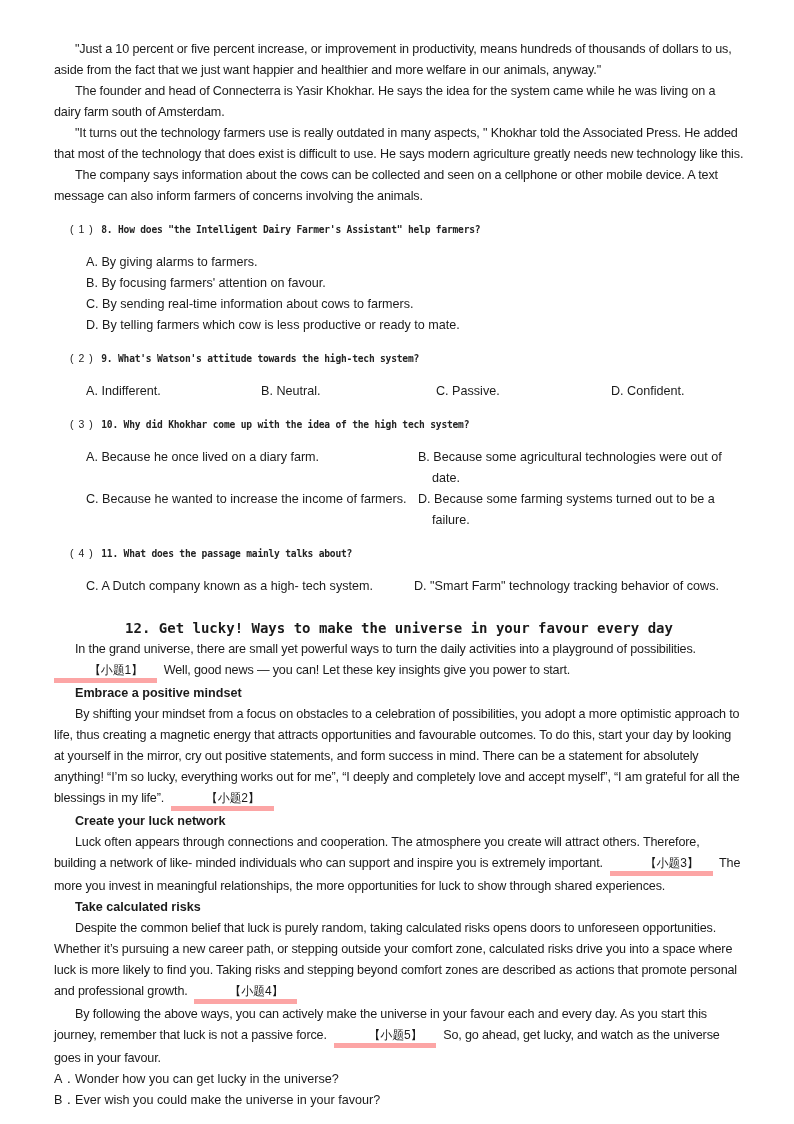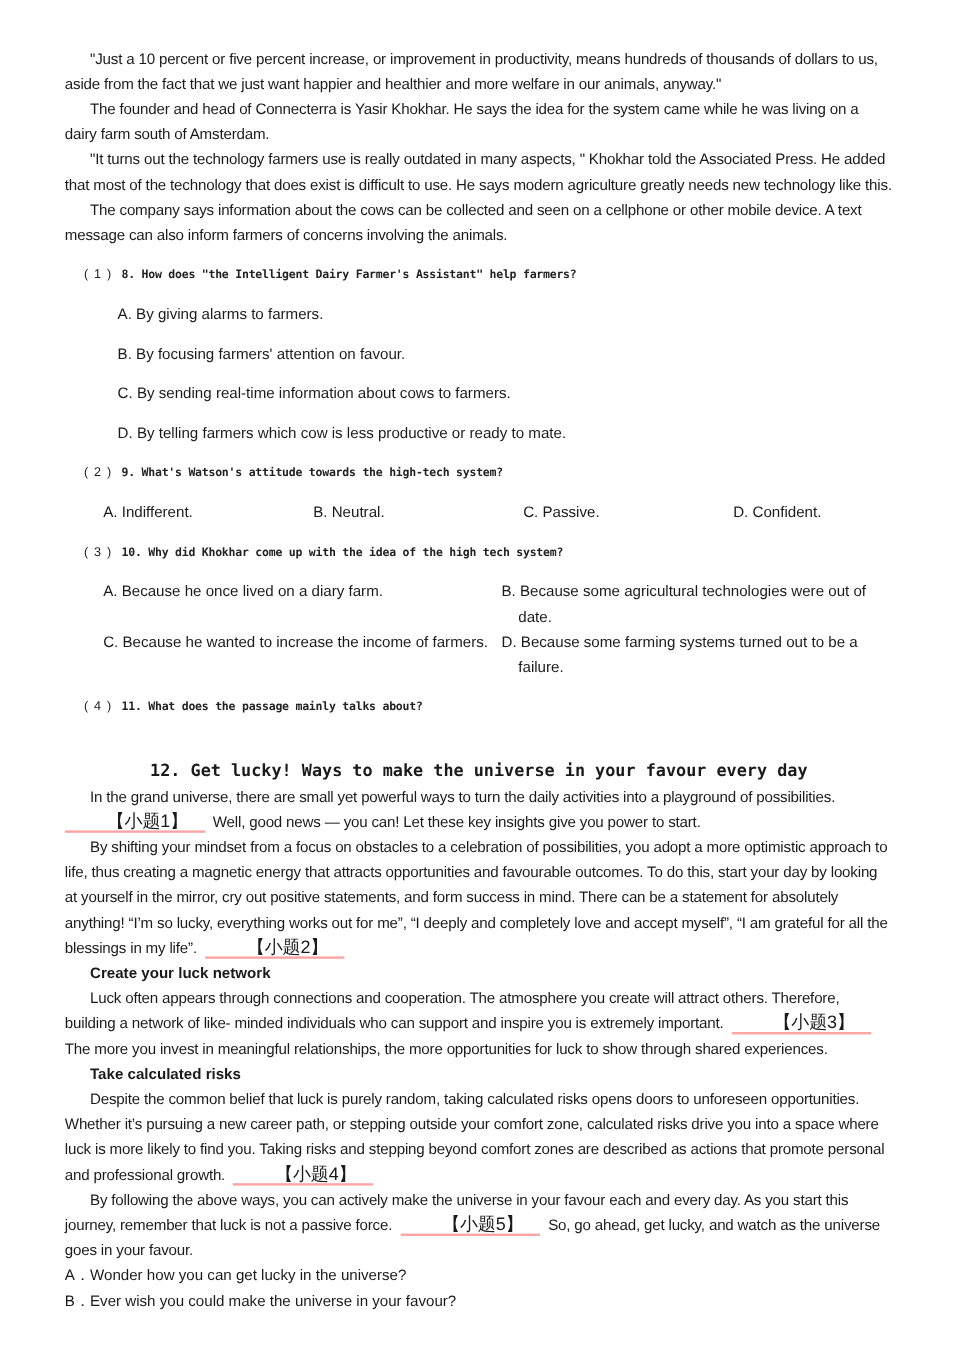--- a/index.html
+++ b/index.html
@@ -11,35 +11,35 @@
   .page { position: absolute; left: 54px; top: 39px; width: 690px; }
   .p { line-height: 21px; margin: 0; letter-spacing: -0.15px; }
   .indent { text-indent: 21px; }
   .qline {
     font-family: "DejaVu Sans Mono", "Liberation Mono", monospace;
     font-size: 9.6px; font-weight: bold; line-height: 12px; margin: 16px; color: #222;
     letter-spacing: -0.2px;
   }
   .qnum { font-weight: normal; font-family: "Liberation Sans", sans-serif; font-size: 10.5px; margin-right: 2px; letter-spacing: 1px; }
   .opts { padding-left: 32px; }
-  .opt { line-height: 21px; margin: 12px; }
+  .opt { line-height: 21px; margin: 0; }
   .row4 { display: flex; padding-left: 32px; line-height: 21px; gap: 11px; }
   .row4 span { display: inline-block; }
   .row4 .c1 { width: 164px; } .row4 .c2 { width: 164px; } .row4 .c3 { width: 164px; }
   .row2 { display: flex; padding-left: 32px; }
   .row2 .col { width: 328px; line-height: 21px; }
   .row2 .col + .col { width: 322px; }
   .hang { padding-left: 14px; text-indent: -14px; }
   .title12 {
     font-family: "DejaVu Sans Mono", "Liberation Mono", monospace;
     font-size: 14px; font-weight: bold; text-align: center; line-height: 21px; margin: 0;
     padding-top: 21px;
   }
   .heading { font-weight: bold; line-height: 21px; margin: 0; padding-left: 21px; }
-  .blank { display: inline-block; border-bottom: 2px solid #fca5a5; padding: 0 14px; line-height: 15px; font-size: 15px; }
+  .blank { display: inline-block; border-bottom: 5px solid #fca5a5; padding: 0 14px; line-height: 15px; font-size: 12px; }
   .ans { line-height: 21px; margin: 0; }
 </style>
 </head>
 <body>
 
 <div class="page">
 
   <section>
     <p class="p indent">"Just a 10 percent or five percent increase, or improvement in productivity, means hundreds of thousands of dollars to us, aside from the fact that we just want happier and healthier and more welfare in our animals, anyway."</p>
     <p class="p indent">The founder and head of Connecterra is Yasir Khokhar. He says the idea for the system came while he was living on a dairy farm south of Amsterdam.</p>
@@ -86,29 +86,34 @@
       <div class="col hang">C. Because he wanted to increase the income of farmers.</div>
       <div class="col hang">D. Because some farming systems turned out to be a failure.</div>
     </div>
   </div>
 
   <div>
     <p class="qline">
       <span class="qnum">( 4 )</span>
       <span>11. What does the passage mainly talks about?</span>
     </p>
+    <div class="row2">
+      <div class="col">C. A Dutch company known as a high- tech system.</div>
+      <div class="col">D. "Smart Farm" technology tracking behavior of cows.</div>
+    </div>
   </div>
 
   <section>
     <p class="title12">12. Get lucky! Ways to make the universe in your favour every day</p>
     <p class="p indent">
       <span>In the grand universe, there are small yet powerful ways to turn the daily activities into a playground of possibilities.</span>
       <br><span class="blank">【小题1】</span>&nbsp;
       <span>Well, good news — you can! Let these key insights give you power to start.</span>
     </p>
+    <p class="heading">Embrace a positive mindset</p>
     <p class="p indent">
       <span>By shifting your mindset from a focus on obstacles to a celebration of possibilities, you adopt a more optimistic approach to life, thus creating a magnetic energy that attracts opportunities and favourable outcomes. To do this, start your day by looking at yourself in the mirror, cry out positive statements, and form success in mind. There can be a statement for absolutely anything! “I’m so lucky, everything works out for me”, “I deeply and completely love and accept myself”, “I am grateful for all the blessings in my life”.</span>&nbsp;
       <span class="blank">【小题2】</span>
     </p>
     <p class="heading">Create your luck network</p>
     <p class="p indent">
       <span>Luck often appears through connections and cooperation. The atmosphere you create will attract others. Therefore, building a network of like- minded individuals who can support and inspire you is extremely important.</span>&nbsp;
       <span class="blank">【小题3】</span>&nbsp;
       <span>The more you invest in meaningful relationships, the more opportunities for luck to show through shared experiences.</span>
     </p>

